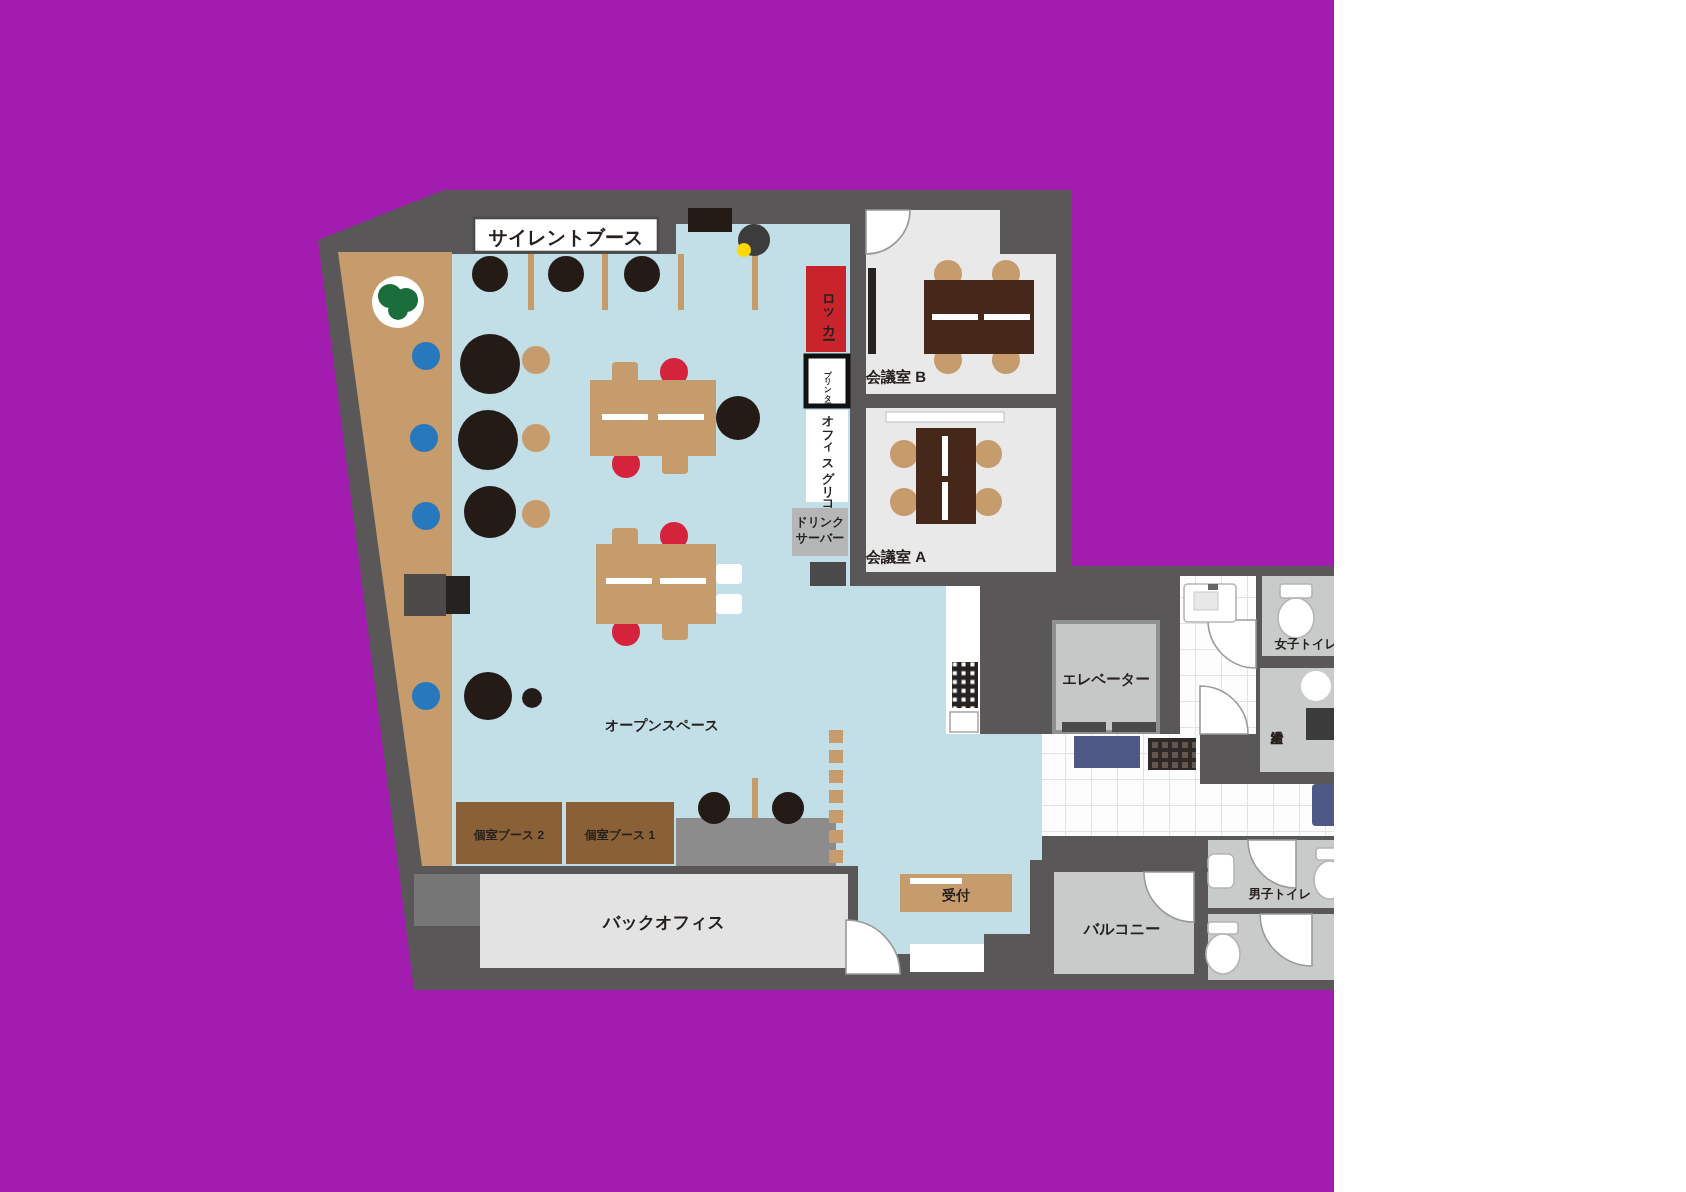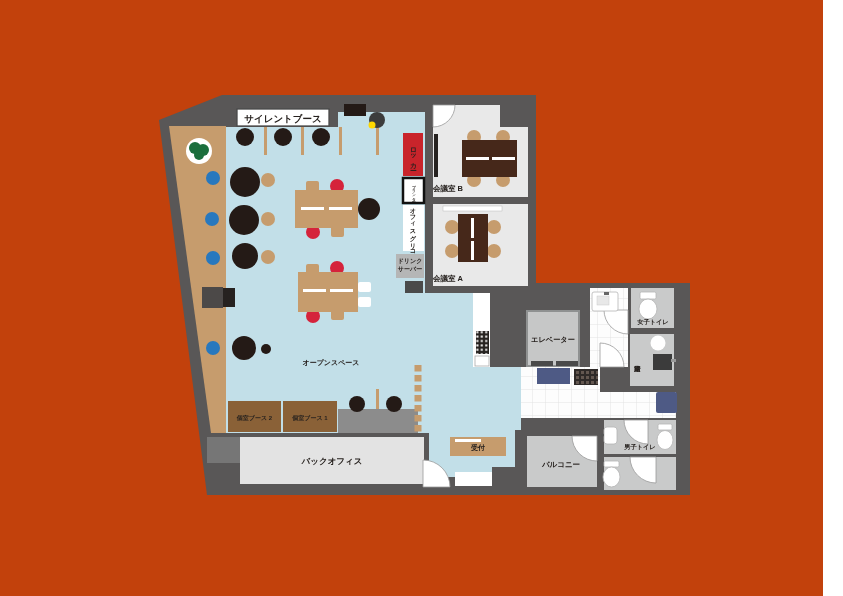--- a/index.html
+++ b/index.html
@@ -1,16 +1,16 @@
 <!DOCTYPE html>
 <html style="--c-wall: #595757; --c-open_space_floor: #c2dfe8; --c-wood: #c69c6d; --c-room_floor_light: #e9e9e9; --c-room_floor_gray: #c9caca; --c-table_dark_brown: #46281a; --c-booth_brown: #8a6137; --c-locker_red: #c9242b; --c-chair_red: #d5233b; --c-chair_blue: #2878be; --c-mat_navy: #4e5a85; --c-chair_black: #241a16; --c-plant_green: #1b6e3c; --c-accent_yellow: #ffd800;"><head>
 <meta charset="utf-8">
 <style>
   html,body{margin:0;padding:0;background:#ffffff;}
-  .stage{width:823px;height:596px;position:relative;background:#c2410c;overflow:hidden;}
+  .stage{width:667px;height:596px;position:relative;background:#a21caf;overflow:hidden;}
   svg{display:block;}
   text{font-family:"Liberation Sans","DejaVu Sans",sans-serif;fill:#26211e;font-weight:bold;}
   .vtext{writing-mode:vertical-rl;text-orientation:upright;}
   .wall{fill:var(--c-wall);}
   .blue-floor{fill:var(--c-open_space_floor);}
   .wood{fill:var(--c-wood);}
   .floor-light{fill:var(--c-room_floor_light);}
   .floor-gray{fill:var(--c-room_floor_gray);}
   .brown-table{fill:var(--c-table_dark_brown);}
   .booth{fill:var(--c-booth_brown);}

